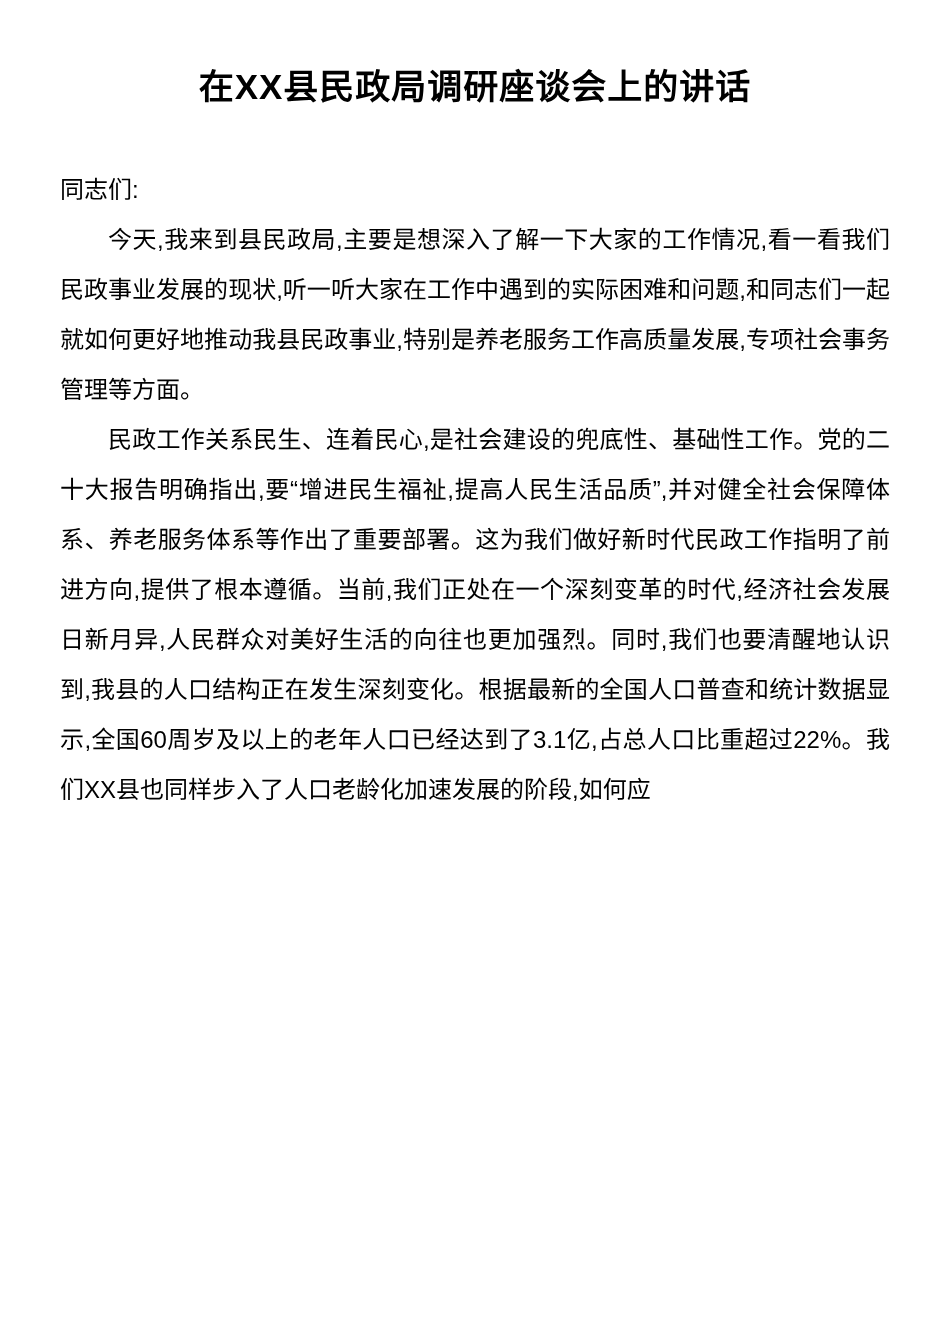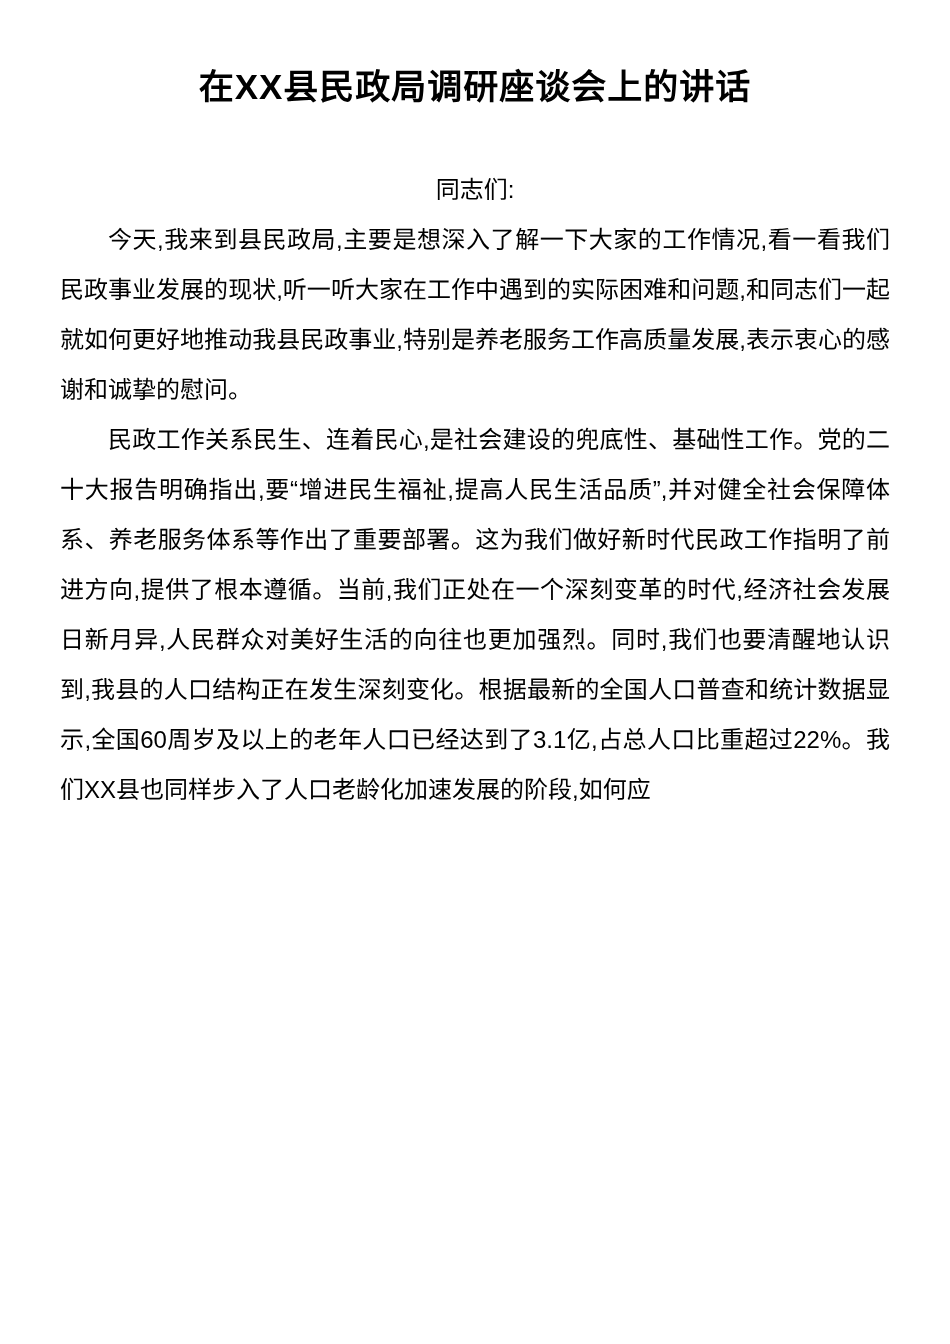--- a/index.html
+++ b/index.html
@@ -26,33 +26,33 @@
     color: #000000;
   }
   .body-text {
     font-size: 24px;
     line-height: 50px;
     text-align: justify;
     color: #000000;
   }
   .salutation {
     margin-top: 55px;
-    text-align: center;
+    text-align: left;
   }
   .para {
     text-indent: 2em;
   }
 </style>
 </head>
 <body>
 
 <div class="page">
   <div class="content">
     <h1 class="doc-title">在XX县民政局调研座谈会上的讲话</h1>
 
     <p class="body-text salutation">同志们:</p>
 
-    <p class="body-text para">今天,我来到县民政局,主要是想深入了解一下大家的工作情况,看一看我们民政事业发展的现状,听一听大家在工作中遇到的实际困难和问题,和同志们一起就如何更好地推动我县民政事业,特别是养老服务工作高质量发展,表示衷心的感谢和诚挚的慰问。</p>
+    <p class="body-text para">今天,我来到县民政局,主要是想深入了解一下大家的工作情况,看一看我们民政事业发展的现状,听一听大家在工作中遇到的实际困难和问题,和同志们一起就如何更好地推动我县民政事业,特别是养老服务工作高质量发展,专项社会事务管理等方面。</p>
 
 
     <p class="body-text para">民政工作关系民生、连着民心,是社会建设的兜底性、基础性工作。党的二十大报告明确指出,要“增进民生福祉,提高人民生活品质”,并对健全社会保障体系、养老服务体系等作出了重要部署。这为我们做好新时代民政工作指明了前进方向,提供了根本遵循。当前,我们正处在一个深刻变革的时代,经济社会发展日新月异,人民群众对美好生活的向往也更加强烈。同时,我们也要清醒地认识到,我县的人口结构正在发生深刻变化。根据最新的全国人口普查和统计数据显示,全国60周岁及以上的老年人口已经达到了3.1亿,占总人口比重超过22%。我们XX县也同样步入了人口老龄化加速发展的阶段,如何应</p>
   </div>
 </div>
 
 </body></html>

